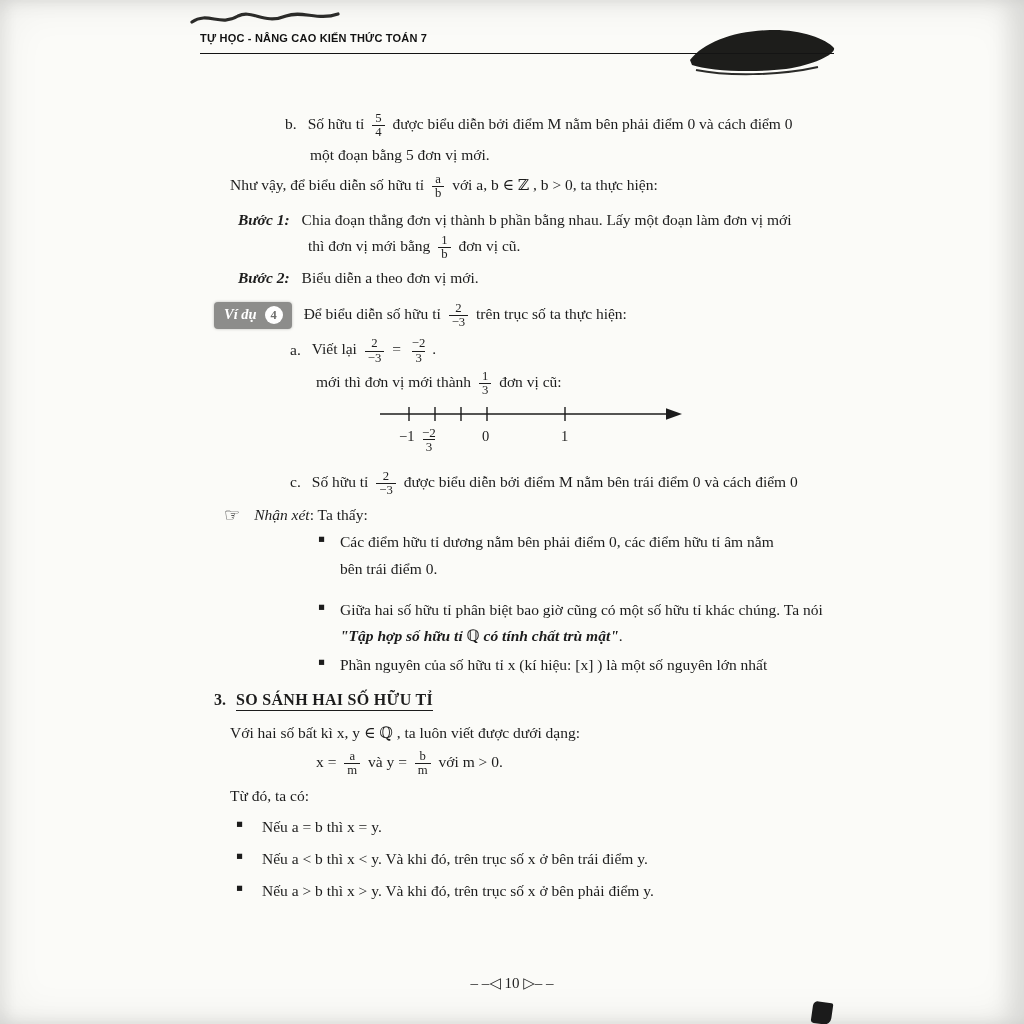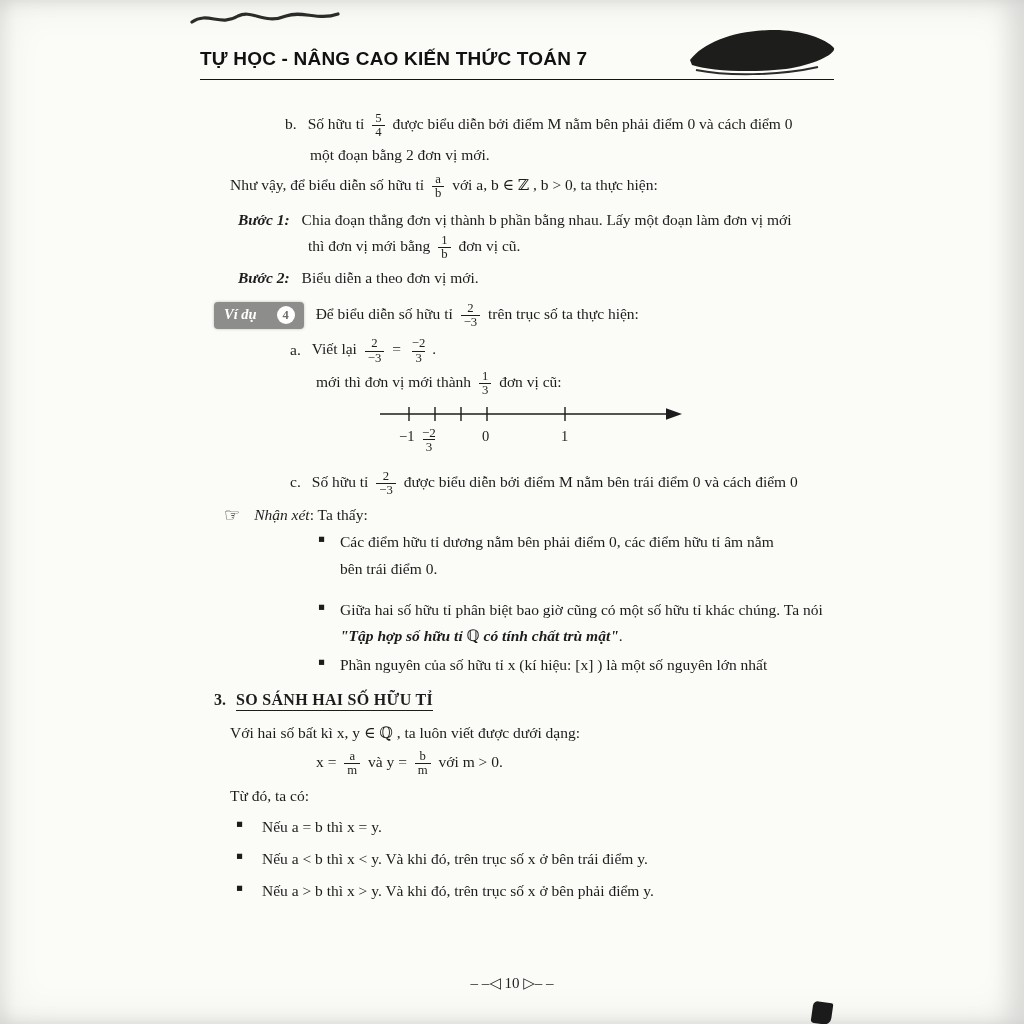--- a/index.html
+++ b/index.html
@@ -7,39 +7,39 @@
   body{background:#cfcfcc;}
   .page{
     position:relative;width:1024px;height:1024px;margin:0 auto;
     background:#fbfbf8;overflow:hidden;
     font-family:"Liberation Serif","DejaVu Serif","DejaVu Sans",serif;
     color:#1c1c1c;font-size:15.5px;
     box-shadow:inset 0 0 46px rgba(0,0,0,0.07), inset -16px 0 22px rgba(0,0,0,0.09), inset 8px 0 12px rgba(0,0,0,0.05);
   }
   .art{position:absolute;}
   .header{
-    position:absolute;left:200px;top:48px;width:634px;
+    position:absolute;left:200px;top:32px;width:634px;
     font-family:"Liberation Sans","DejaVu Sans",sans-serif;
-    font-weight:bold;font-size:19px;letter-spacing:.2px;
+    font-weight:bold;font-size:11px;letter-spacing:.2px;
     padding-bottom:9px;border-bottom:1.7px solid #141414;color:#111;
   }
   .content{position:absolute;left:200px;top:112px;width:642px;}
   .line{position:relative;margin:0 0 3px 0;line-height:1.5;}
   .marker{margin-right:11px;}
   .frac{
     display:inline-flex;flex-direction:column;align-items:center;
     vertical-align:middle;line-height:1.05;font-size:.82em;margin:0 4px;
   }
   .frac .fnum{padding:0 3px;}
   .frac .fden{border-top:1.2px solid #1c1c1c;padding:0 3px;}
   .step-label{font-style:italic;font-weight:bold;margin-right:12px;margin-top:24px;}
   .italic{font-style:italic;}
   .bold-italic{font-weight:bold;font-style:italic;}
   .badge{
-    display:inline-flex;align-items:center;gap:20px;
+    display:inline-flex;align-items:center;gap:8px;
     background:#8d8d8b;border-radius:4px;padding:2px 9px 3px 10px;
     color:#fff;vertical-align:middle;margin-right:12px;
     box-shadow:0 0 3px rgba(0,0,0,.25);
   }
   .badge .badge-label{font-style:italic;font-weight:bold;font-size:14.5px;}
   .badge .badge-num{
     width:18px;height:18px;border-radius:50%;background:#fff;color:#6e6e6c;
     display:inline-flex;align-items:center;justify-content:center;
     font-weight:bold;font-size:12.5px;font-style:normal;
   }
@@ -73,21 +73,21 @@
 
     <div class="line" style="padding-left:85px">
       <span class="marker">b.</span><span>Số hữu tỉ</span>
       <span class="frac">
           <span class="fnum">5</span>
           <span class="fden">4</span>
         </span>
       <span>được biểu diễn bởi điểm M nằm bên phải điểm 0 và cách điểm 0</span>
     </div>
     <div class="line" style="padding-left:110px;margin-bottom:7px">
-      <span>một đoạn bằng 2 đơn vị mới.</span>
+      <span>một đoạn bằng 5 đơn vị mới.</span>
     </div>
 
     <div class="line" style="padding-left:30px;margin-bottom:7px">
       <span>Như vậy, để biểu diễn số hữu tỉ</span>
       <span class="frac">
           <span class="fnum">a</span>
           <span class="fden">b</span>
         </span>
       <span>với a, b ∈ ℤ , b &gt; 0, ta thực hiện:</span>
     </div>

